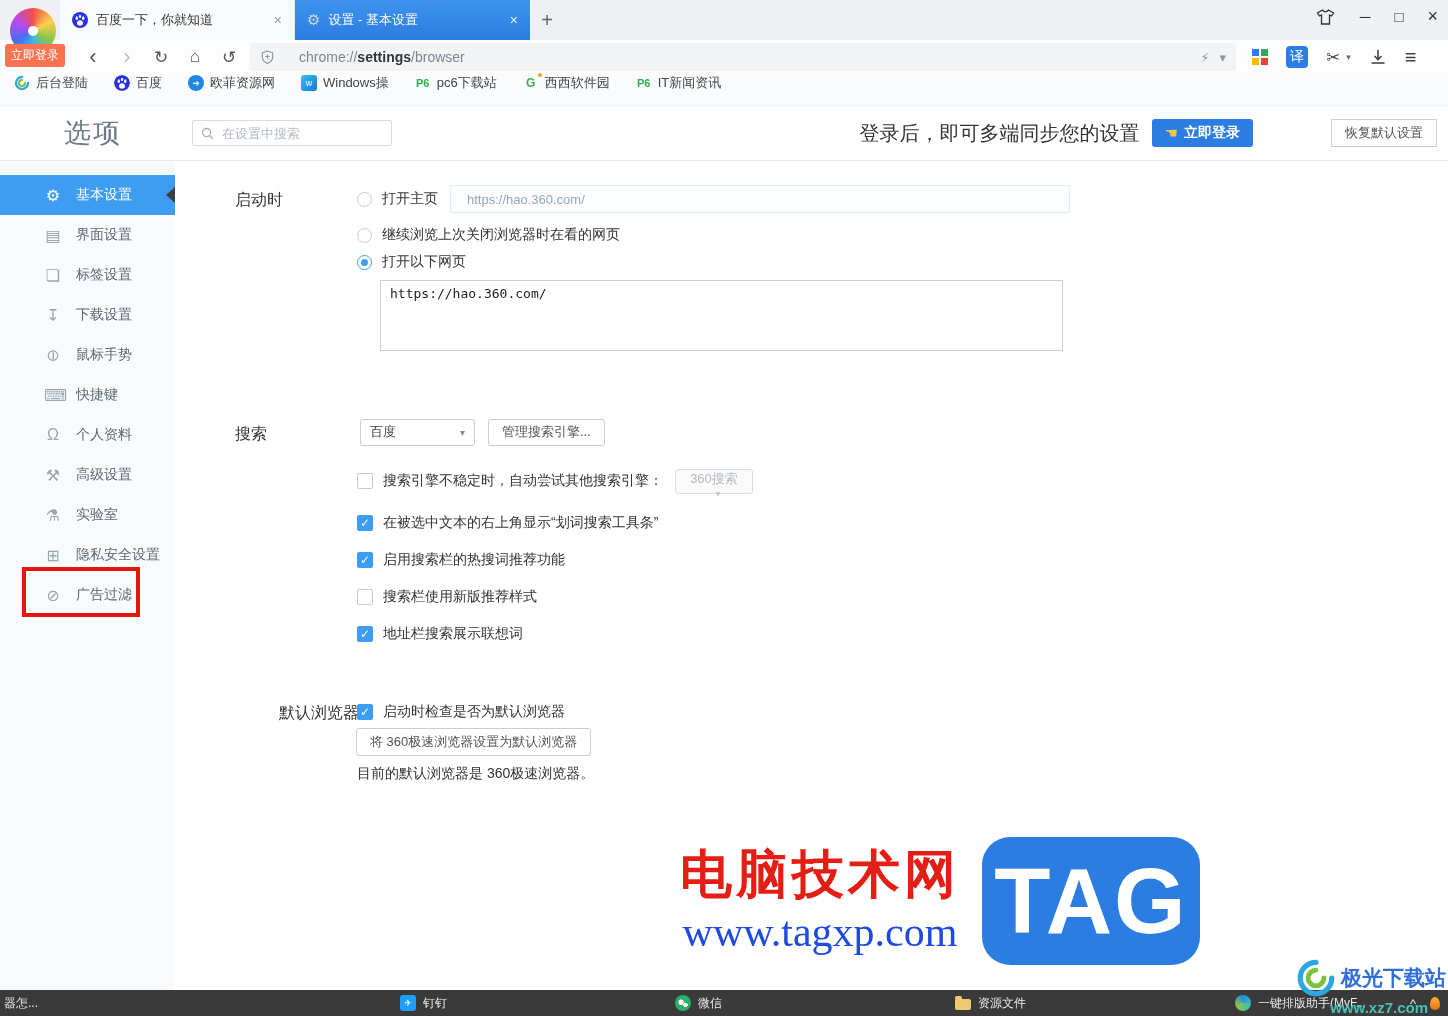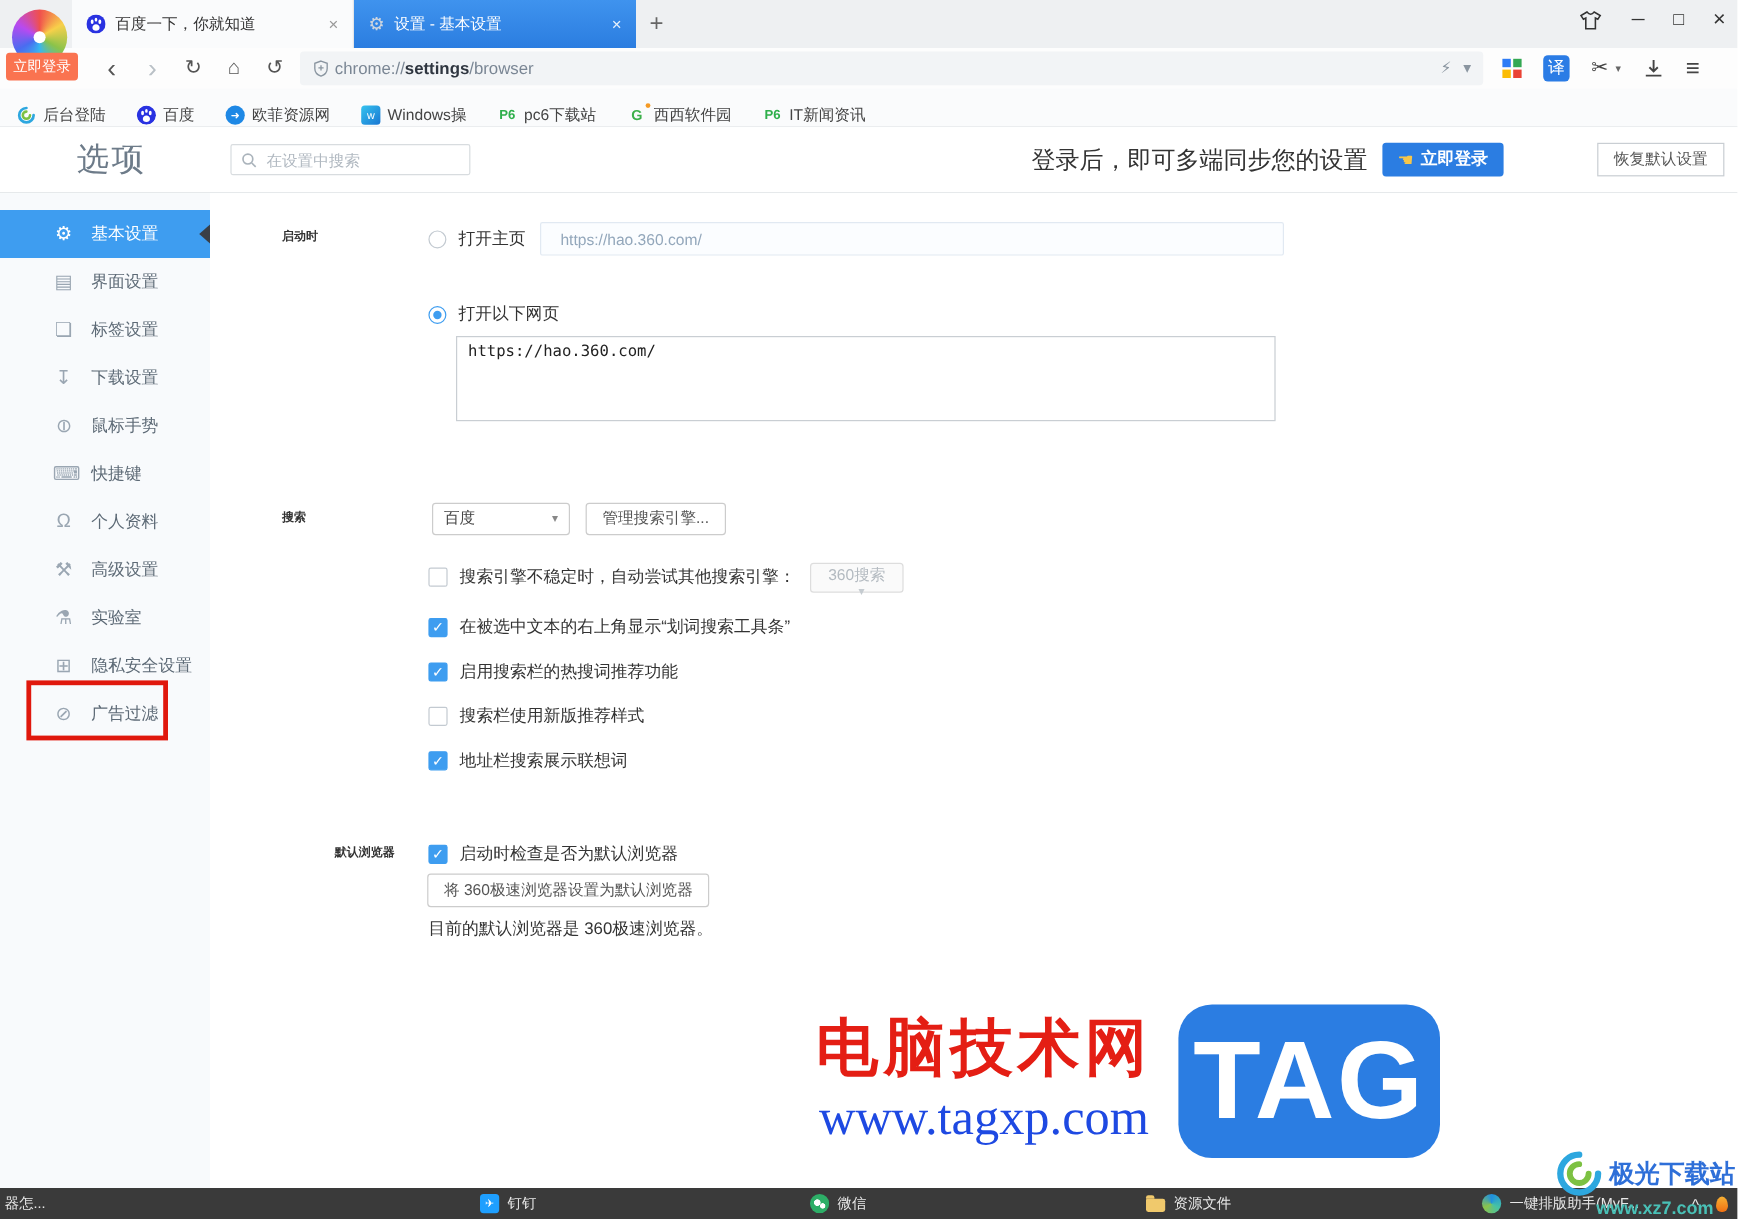--- a/index.html
+++ b/index.html
@@ -24,34 +24,34 @@
   
   .logo { position:absolute; left:10px; top:8px; width:46px; height:46px; border-radius:50%; z-index:5;
     background:conic-gradient(#f0504d,#f8d04a,#8bc34a,#37b6f0,#4a6cf0,#b84af0,#f0504d); }
   .logo::after { content:""; position:absolute; left:18px; top:18px; width:10px; height:10px; background:#fff; border-radius:50%; }
   .login-badge { position:absolute; left:5px; top:44px; z-index:6; background:#fa7350; color:#fff; font-size:12px;
     padding:3px 6px; border-radius:3px; white-space:nowrap; }
   
   .toolbar { position:absolute; top:40px; left:0; right:0; height:34px; background:#fdfdfd; display:flex; align-items:center; padding-left:76px; }
   .nav-ico { width:34px; text-align:center; font-size:17px; color:#555; }
   .addressbar { margin-left:4px; width:986px; height:28px; background:#f2f4f6; border-radius:3px;
-    display:flex; align-items:center; padding:0 10px; gap:4px; }
+    display:flex; align-items:center; padding:0 10px; gap:24px; }
   .url { font-size:14px; color:#7a8694; }
   .url b { color:#2f3640; font-weight:bold; }
   .ab-right { margin-left:auto; display:flex; align-items:center; gap:10px; color:#8a95a0; font-size:13px; }
   .tool-right { display:flex; align-items:center; gap:18px; margin-left:16px; }
   .grid-ico { width:16px; height:16px; display:grid; grid-template-columns:7px 7px; grid-template-rows:7px 7px; gap:2px; }
   .grid-ico i { display:block; }
   .translate-ico { width:22px; height:22px; background:#2b7ce5; color:#fff; border-radius:4px; font-size:14px;
     display:flex; align-items:center; justify-content:center; }
   .ico-txt { font-size:17px; color:#444; }
   .small-caret { font-size:9px; color:#666; margin-left:-12px; }
   
   .bookmarksbar { position:absolute; top:74px; left:0; right:0; height:32px; background:#fafbfc;
-    border-bottom:1px solid #ebedef; display:flex; align-items:flex-end; padding-left:14px; gap:26px; font-size:13px; color:#444; }
+    border-bottom:1px solid #ebedef; display:flex; align-items:flex-start; padding-left:14px; gap:26px; font-size:13px; color:#444; }
   .bm { display:flex; align-items:center; gap:6px; }
   .bm-ico { width:16px; height:16px; display:flex; align-items:center; justify-content:center; flex:none; }
   .ico-baidu { border-radius:50%; }
   .ico-oufei { border-radius:50%; background:#1e88e5; color:#fff; font-size:9px; }
   .ico-win { border-radius:3px; background:linear-gradient(135deg,#35c3ef,#1976d2); color:#fff; font-size:9px; font-style:normal; }
   .ico-pc6 { color:#2faf4b; font-weight:bold; font-size:11px; }
   .ico-xixi { color:#3cb04a; font-weight:bold; font-size:12px; position:relative; }
   .ico-xixi u { text-decoration:none; position:absolute; right:-3px; top:-2px; width:4px; height:4px; background:#f59a23; border-radius:50%; }
   
   .s-header { position:absolute; top:106px; left:0; right:0; height:55px; background:#fff;
@@ -75,21 +75,21 @@
   .sb-ico { width:18px; font-size:16px; color:#9aa6b2; text-align:center; flex:none; }
   .sb-ico.rot { transform:rotate(90deg); }
   .sb-item.active { background:#3e9df0; color:#fff; }
   .sb-item.active .sb-ico { color:#fff; }
   .sb-item.active::after { content:""; position:absolute; right:0; top:50%; margin-top:-8px;
     border:8px solid transparent; border-right:9px solid #3a3f46; }
   .red-annotation { position:absolute; left:22px; top:406px; width:118px; height:50px; border:4px solid #e0180d; z-index:4; }
   .sb-partial { position:absolute; top:824px; left:0; right:0; }
   
   .content { position:absolute; top:161px; left:175px; right:0; bottom:26px; background:#fff; }
-  .sec-label { position:absolute; font-size:10px; font-weight:bold; color:#333; }
+  .sec-label { position:absolute; font-size:16px; font-weight:normal; color:#333; }
   .row { position:absolute; display:flex; align-items:center; gap:10px; font-size:14px; color:#333; height:28px; }
   .radio { width:15px; height:15px; border:1px solid #c3cad1; border-radius:50%; background:#fff; position:relative; flex:none; }
   .radio.sel { border-color:#3e9df0; }
   .radio.sel::after { content:""; position:absolute; left:3px; top:3px; right:3px; bottom:3px; background:#3e9df0; border-radius:50%; }
   .cbox { width:16px; height:16px; border:1px solid #c3cad1; border-radius:2px; background:#fff; flex:none;
     display:flex; align-items:center; justify-content:center; font-size:12px; color:#fff; }
   .cbox.on { background:#3e9df0; border-color:#3e9df0; }
   .hp-input { margin-left:2px; width:620px; height:28px; border:1px solid #e1e9f2; background:#fbfdff; color:#93a7bb;
     font-size:13px; padding:0 16px; border-radius:2px; outline:none; font-family:"Liberation Sans","DejaVu Sans",sans-serif; }
   .urls-area { position:absolute; left:205px; top:119px; width:683px; height:71px; border:1px solid #c9ced3;
@@ -319,20 +319,24 @@
 </div>
 
 <div class="content">
 
   <span class="sec-label" style="left:60px;top:29px;">启动时</span>
   <div class="row" style="left:182px;top:24px;">
     <span class="radio"></span>
     <span>打开主页</span>
     <input class="hp-input" readonly="" value="https://hao.360.com/" style="">
   </div>
+  <div class="row" style="left:182px;top:60px;">
+    <span class="radio"></span>
+    <span>继续浏览上次关闭浏览器时在看的网页</span>
+  </div>
   <div class="row" style="left:182px;top:87px;">
     <span class="radio sel"></span>
     <span>打开以下网页</span>
   </div>
   <textarea class="urls-area" style="">https://hao.360.com/</textarea>
 
   <span class="sec-label" style="left:60px;top:263px;">搜索</span>
   <div class="row" style="left:185px;top:257px;gap:13px;">
     <span class="select" style="width:115px;">
       <span>百度</span>

